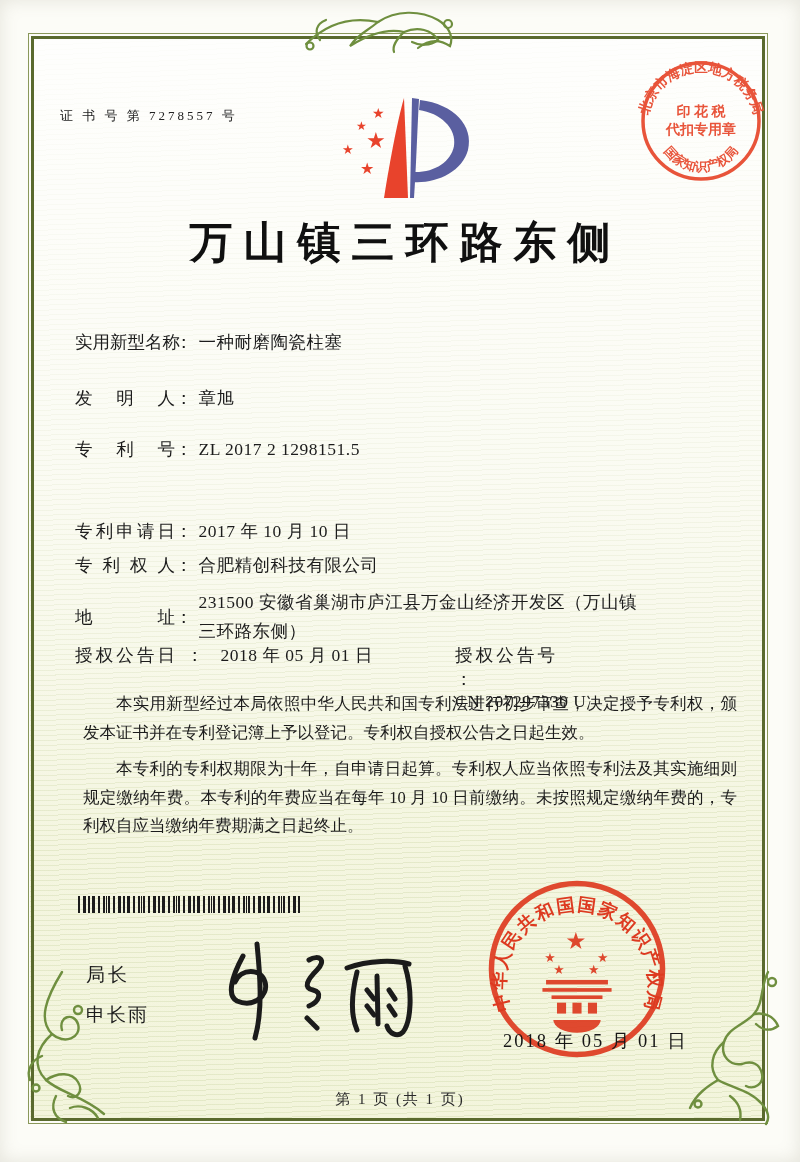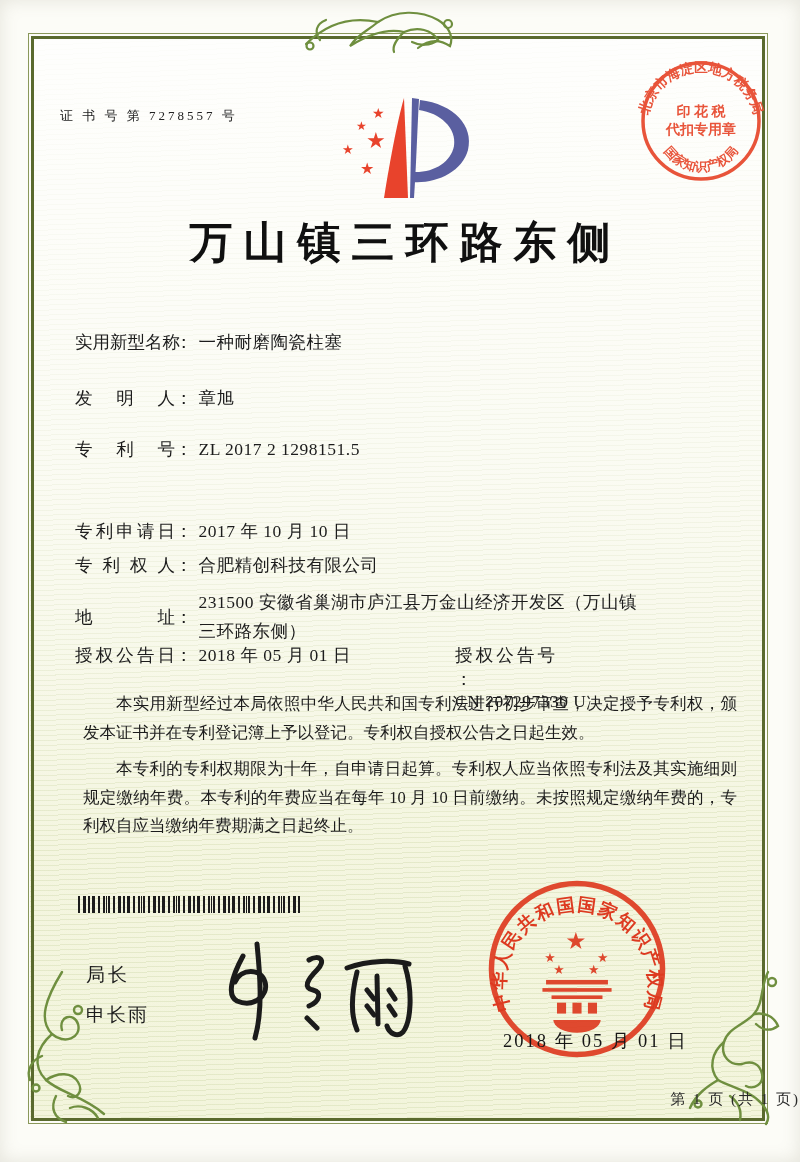--- a/index.html
+++ b/index.html
@@ -48,21 +48,21 @@
       repeating-linear-gradient(90deg,#1c1c1c 0 1px,transparent 1px 7px);
   }
   
   .director-title{position:absolute;left:86px;top:962px;font-size:19px;letter-spacing:3px;font-family:"Liberation Sans","DejaVu Sans",sans-serif;}
   .director-name{position:absolute;left:86px;top:1002px;font-size:19px;letter-spacing:2px;font-family:"Liberation Sans","DejaVu Sans",sans-serif;}
   .signature{position:absolute;left:205px;top:938px;}
   
   .office-seal{position:absolute;left:486px;top:878px;}
   .seal-date{position:absolute;left:503px;top:1028px;font-size:18.5px;letter-spacing:2px;color:#161616;z-index:3;}
   
-  .footer{position:absolute;left:0;top:1090px;width:100%;text-align:right;font-size:15px;letter-spacing:2px;color:#2a2a2a;}
+  .footer{position:absolute;left:0;top:1090px;width:100%;text-align:center;font-size:15px;letter-spacing:2px;color:#2a2a2a;}
 </style>
 </head>
 <body>
 
 <div class="page">
 
   <div class="paper-tint"></div>
   <div class="frame"></div>
 
   <svg class="ornament" style="left:300px;top:6px;" width="160" height="56" viewBox="0 0 160 56">
@@ -158,21 +158,21 @@
   <div class="field-row" style="top:538px;margin-top:15px;">
     <span class="field-label">专利权人</span>
       <span class="field-colon">：</span>
     <span class="field-value">合肥精创科技有限公司</span>
   </div>
   <div class="field-row" style="top:588px;">
     <span class="field-label">地址</span>
       <span class="field-colon">：</span>
     <span class="field-value addr-value">231500 安徽省巢湖市庐江县万金山经济开发区（万山镇三环路东侧）</span>
   </div>
-  <div class="field-row" style="top:643px;">
+  <div class="field-row" style="top:643px;gap:11px;">
     <span class="field-label">授权公告日</span>
       <span class="field-colon">：</span>
     <span class="field-value">2018 年 05 月 01 日</span>
   </div>
   <div class="grant-right">
     <span class="field-label">授权公告号</span>
       <span class="field-colon">：</span>
     <span class="field-value">CN 207297330 U</span>
   </div>
 

